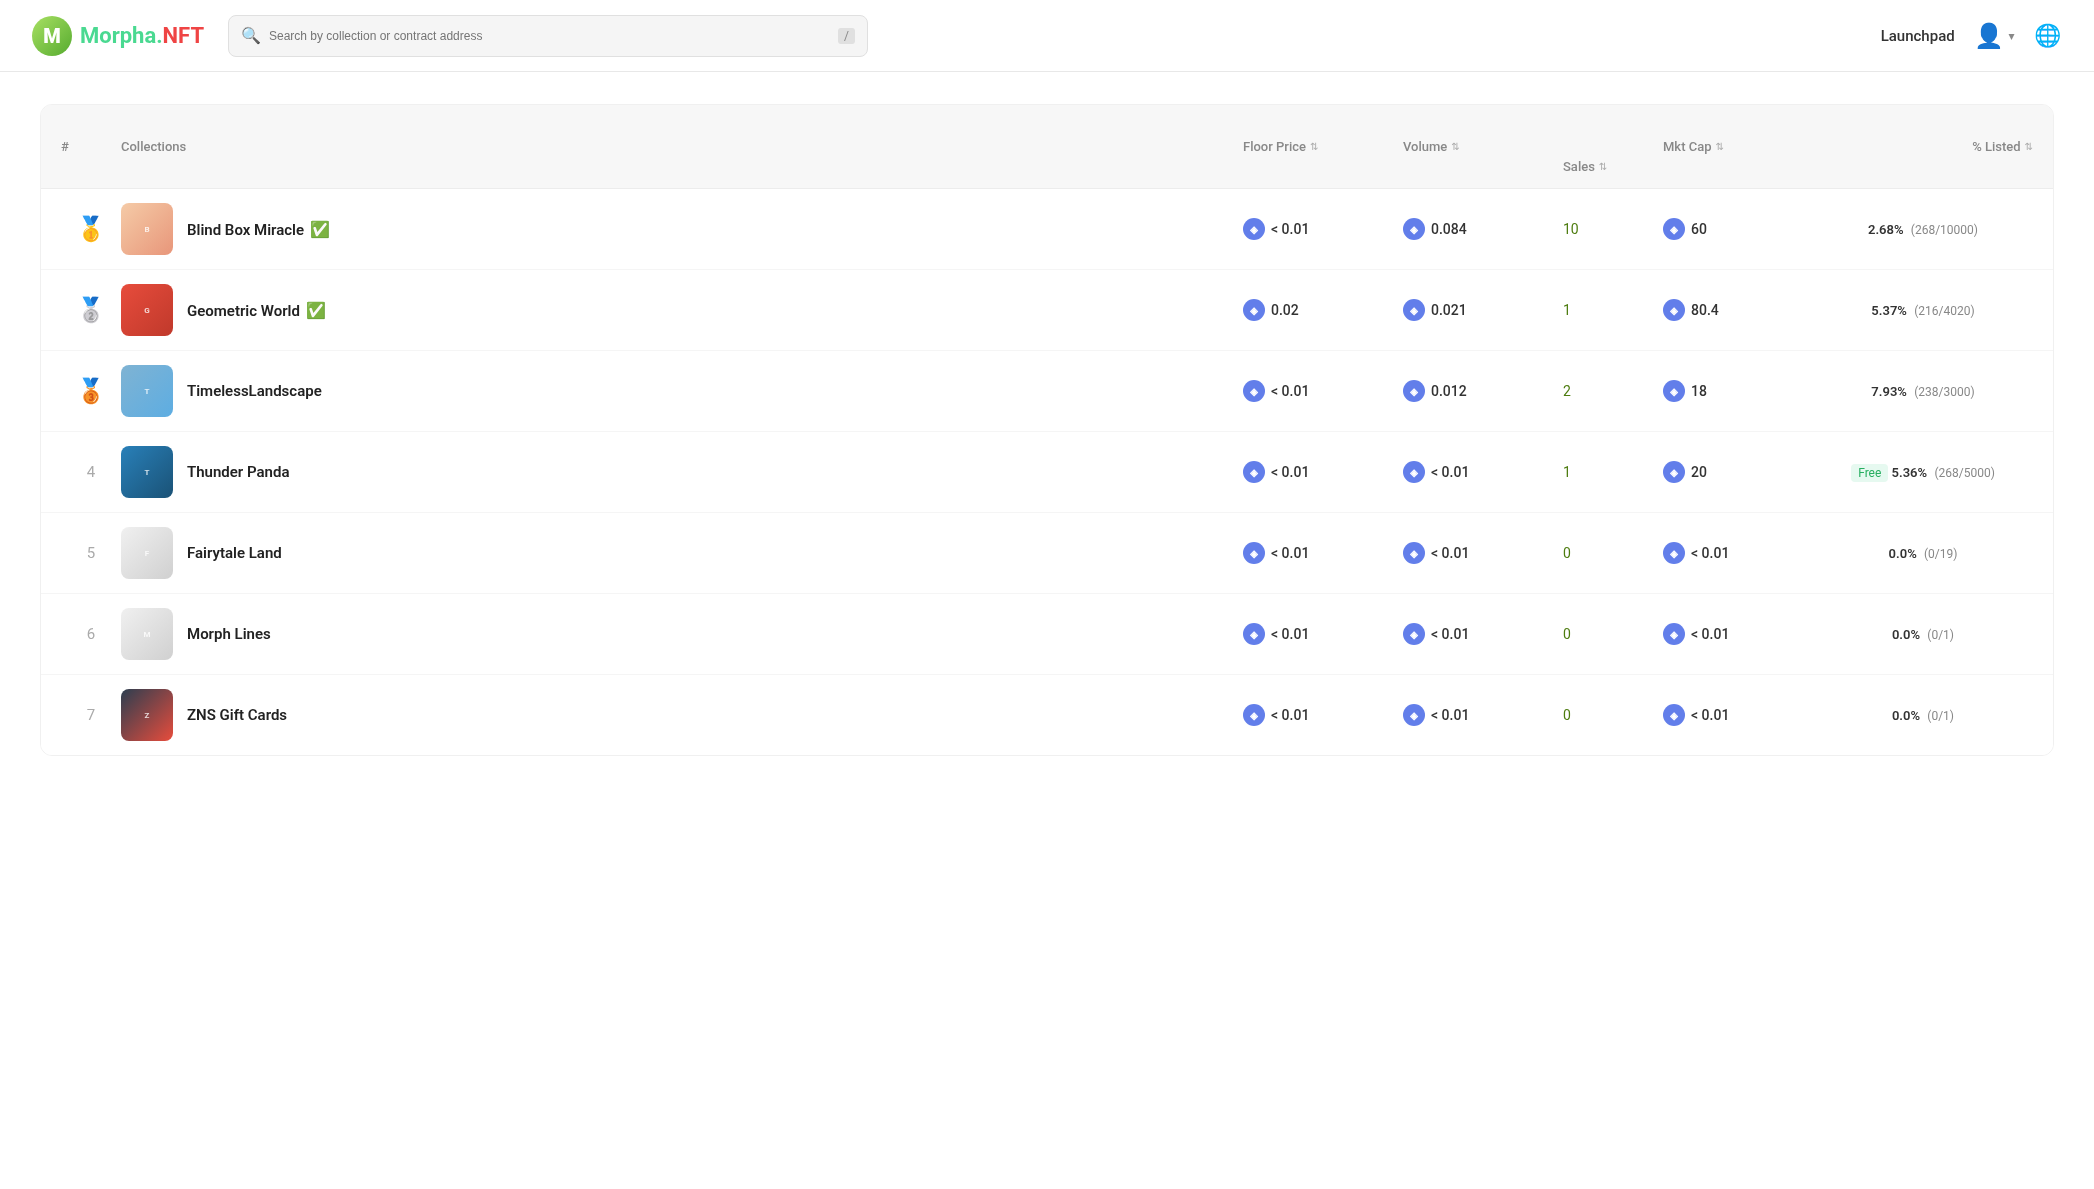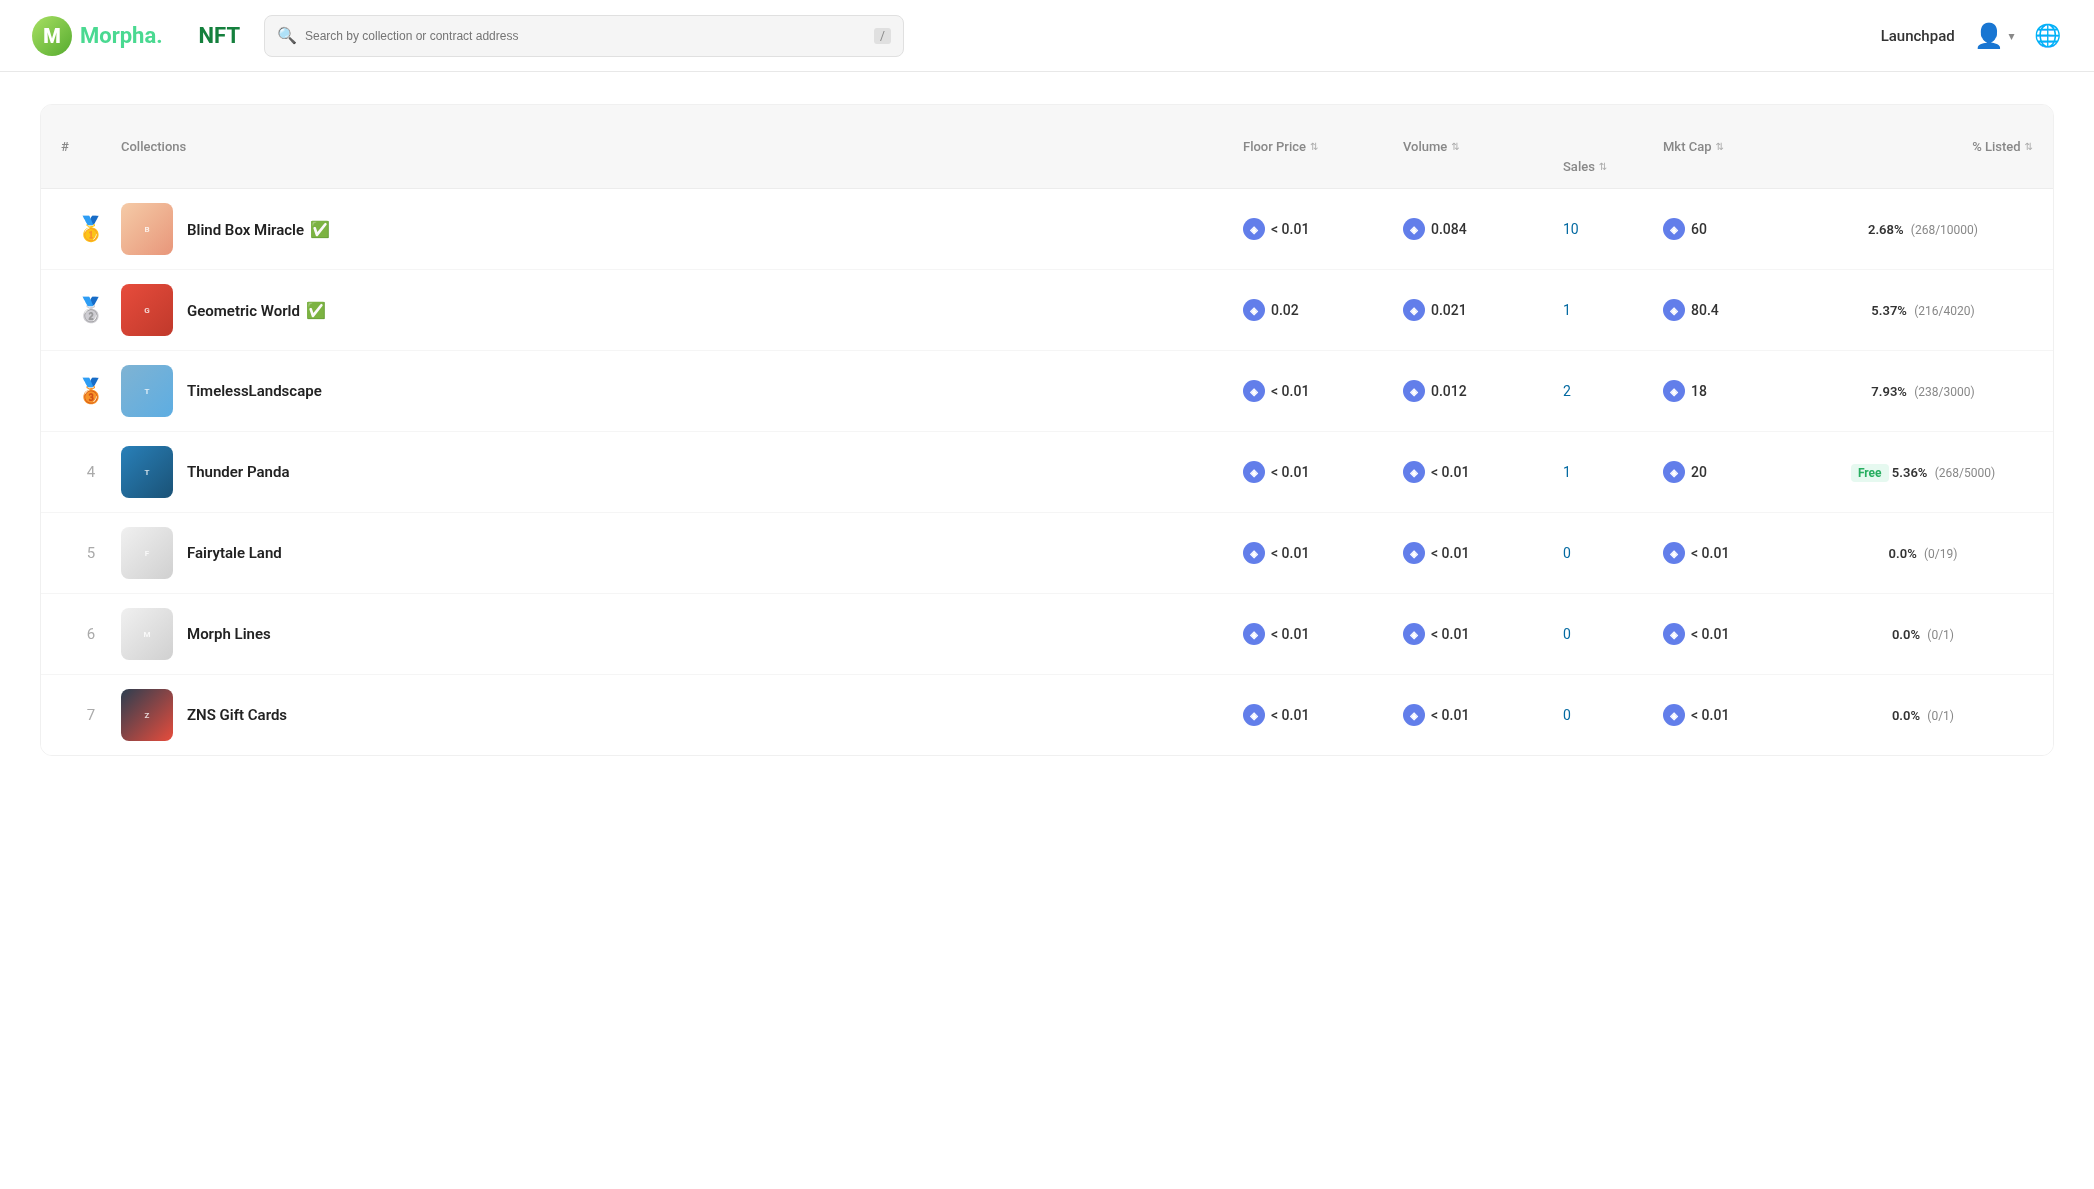--- a/index.html
+++ b/index.html
@@ -35,21 +35,21 @@
       justify-content: center;
       color: white;
       font-weight: 900;
       font-size: 20px;
     }
     .logo-text {
       font-size: 22px;
       font-weight: 700;
     }
     .logo-morpha { color: #4ad991; }
-    .logo-nft { color: #15803d; margin-left: 36px; }
+    .logo-nft { color: #ef4444; }
 
     .search-bar {
       flex: 1;
       max-width: 640px;
       display: flex;
       align-items: center;
       background: #f5f5f5;
       border: 1px solid #e0e0e0;
       border-radius: 8px;
       padding: 0 12px;
@@ -213,21 +213,21 @@
       align-items: center;
       justify-content: center;
       color: white;
       font-size: 10px;
       font-weight: 700;
       flex-shrink: 0;
     }
 
     .sales-cell {
       font-size: 14px;
-      color: #0369a1;
+      color: #4d7c0f;
     }
 
     .listed-cell {
       font-size: 13px;
       color: #333;
       text-align: center;
     }
     .listed-pct {
       font-weight: 600;
     }
@@ -236,21 +236,21 @@
       font-size: 12px;
       margin-left: 4px;
     }
 
     .tag-free {
       background: #e6f9f0;
       color: #27ae60;
       border-radius: 4px;
       padding: 2px 7px;
       font-size: 12px;
-      font-weight: 700;
+      font-weight: 400;
     }
 
     
     .img-1 { background: linear-gradient(135deg, #f5cba7, #e8967a); }
     .img-2 { background: linear-gradient(135deg, #e74c3c, #c0392b); }
     .img-3 { background: linear-gradient(135deg, #7fb3d3, #5dade2); }
     .img-4 { background: linear-gradient(135deg, #2980b9, #1a5276); }
     .img-5 { background: linear-gradient(135deg, #f0f0f0, #d0d0d0); }
     .img-6 { background: linear-gradient(135deg, #f0f0f0, #d0d0d0); }
     .img-7 { background: linear-gradient(135deg, #2c3e50, #e74c3c); }

